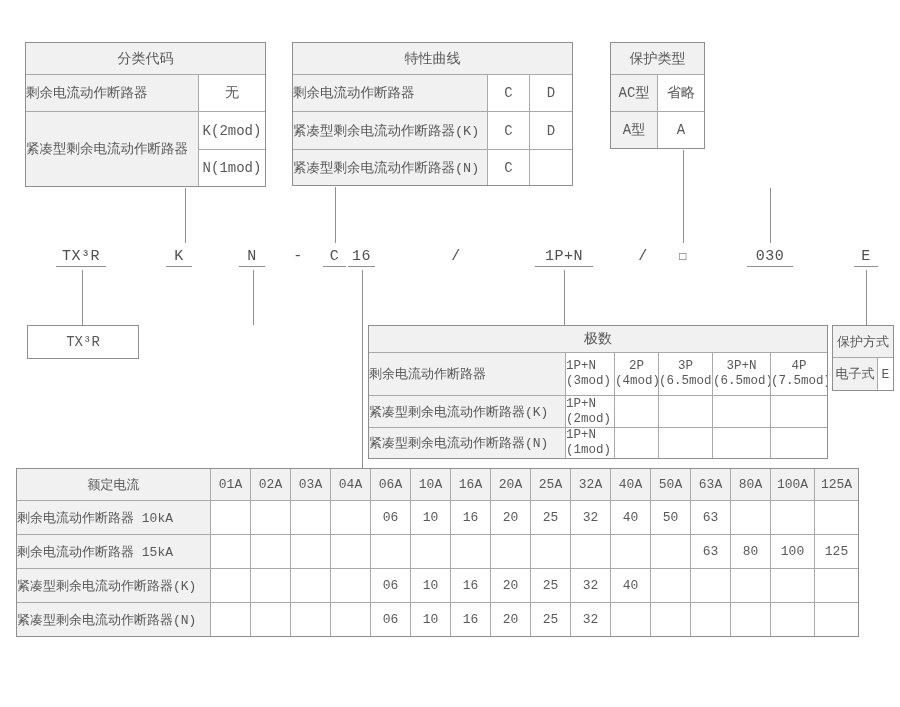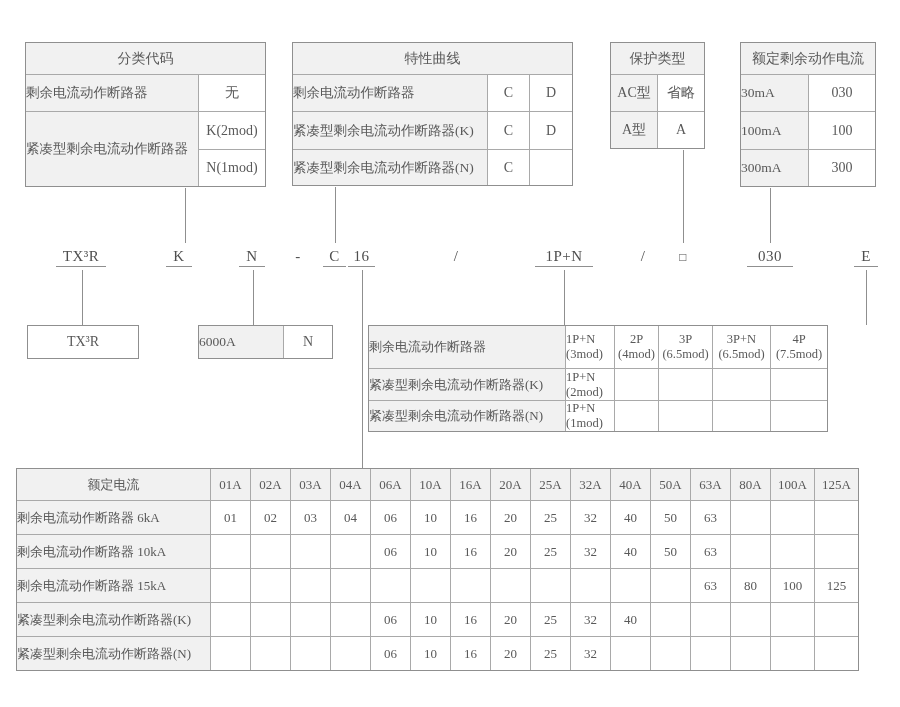--- a/index.html
+++ b/index.html
@@ -6,21 +6,21 @@
     --cellbg:#f1f1f1;
     --border:#a9a9a9;
     --outer:#8f8f8f;
     --text:#595959;
     --line:#8f8f8f;
     --bg:#ffffff;
   }
   html,body{margin:0;padding:0;background:#fff;}
   .canvas{
     position:relative;width:900px;height:707px;background:var(--bg);
-    font-family:Liberation Serif, serif;color:var(--text);
+    font-family:Liberation Mono, monospace;color:var(--text);
     overflow:hidden;
   }
   table.tbl{
     position:absolute;border-collapse:collapse;table-layout:fixed;
     font-size:14px;color:var(--text);
   }
   table.tbl th,table.tbl td{
     border:1px solid var(--border);overflow:hidden;padding:0;
     font-weight:normal;vertical-align:middle;
   }
@@ -111,43 +111,20 @@
       <td class="val">D</td>
     </tr>
     <tr class="h36">
       <td class="lbl">紧凑型剩余电流动作断路器(N)</td>
       <td class="val">C</td>
       <td class="val"></td>
     </tr>
   </tbody>
     </table>
 
-  <table class="tbl" style="left:740px;top:42px;width:135px">
-    <colgroup>
-        <col style="width:68px">
-        <col style="width:67px">
-      </colgroup>
-    <tbody>
-        <tr class="h32">
-          <th colspan="2" class="hd">额定剩余动作电流</th>
-        </tr>
-    <tr class="h37">
-      <td class="lbl">30mA</td>
-      <td class="val">030</td>
-    </tr>
-    <tr class="h38">
-      <td class="lbl">100mA</td>
-      <td class="val">100</td>
-    </tr>
-    <tr class="h37">
-      <td class="lbl">300mA</td>
-      <td class="val">300</td>
-    </tr>
-  </tbody>
-    </table>
 
   <div class="code-seg u" style="left:56px;width:50px">TX³R</div>
   <div class="code-seg u" style="left:166px;width:26px">K</div>
   <div class="code-seg u" style="left:239px;width:26px">N</div>
   <div class="code-seg" style="left:292px;width:12px">-</div>
   <div class="code-seg u" style="left:323px;width:23px">C</div>
   <div class="code-seg u" style="left:348px;width:27px">16</div>
   <div class="code-seg" style="left:450px;width:12px">/</div>
   <div class="code-seg u" style="left:535px;width:58px">1P+N</div>
   <div class="code-seg" style="left:637px;width:12px">/</div>
@@ -176,37 +153,36 @@
         </tr>
   </tbody>
     </table>
 
   <table class="tbl" style="left:198px;top:325px;width:134px">
     <colgroup>
         <col style="width:85px">
         <col style="width:49px">
       </colgroup>
     <tbody>
-    <tr class="h33">
-      <td class="lbl">6000A</td>
-      <td class="val">N</td>
-    </tr>
   </tbody>
     </table>
 
   <table class="tbl outer2" style="left:368px;top:325px;width:459px">
     <colgroup>
       <col style="width:197px">
         <col style="width:49px">
         <col style="width:44px">
       <col style="width:54px">
         <col style="width:58px">
         <col style="width:57px">
     </colgroup>
     <tbody>
+        <tr class="h27">
+          <th colspan="6" class="hd">极数</th>
+        </tr>
     <tr class="h43">
       <td class="lbl13">剩余电流动作断路器</td>
       <td class="val pre leftcell">1P+N
 (3mod)</td>
       <td class="val pre">2P
 (4mod)</td>
       <td class="val pre">3P
 (6.5mod)</td>
       <td class="val pre">3P+N
 (6.5mod)</td>
@@ -227,20 +203,35 @@
       <td class="val pre leftcell">1P+N
 (1mod)</td>
       <td class="val"></td>
       <td class="val"></td>
       <td class="val"></td>
       <td class="val"></td>
     </tr>
   </tbody>
     </table>
 
+  <table class="tbl" style="left:832px;top:325px;width:61px;font-size:13px">
+    <colgroup>
+        <col style="width:45px">
+        <col style="width:16px">
+      </colgroup>
+    <tbody>
+        <tr class="h32">
+          <th colspan="2" class="hd" style="font-size:13px">保护方式</th>
+        </tr>
+    <tr class="h33">
+      <td class="hd" style="font-size:13px">电子式</td>
+      <td class="val">E</td>
+    </tr>
+  </tbody>
+    </table>
 
   <table class="tbl outer2" style="left:16px;top:468px;width:842px;font-size:13px">
     <colgroup>
       <col style="width:194px">
       <col style="width:40px">
         <col style="width:40px">
         <col style="width:40px">
         <col style="width:40px">
       <col style="width:40px">
         <col style="width:40px">
@@ -271,107 +262,88 @@
           <th class="hd">40A</th>
           <th class="hd">50A</th>
           <th class="hd">63A</th>
           <th class="hd">80A</th>
           <th class="hd">100A</th>
           <th class="hd">125A</th>
         </tr>
       </thead>
     <tbody>
         <tr class="h34">
-          <td class="lbl13">剩余电流动作断路器 6kA</td>
-          <td class="val">01</td>
-          <td class="val">02</td>
-          <td class="val">03</td>
-          <td class="val">04</td>
+          <td class="lbl13">剩余电流动作断路器 10kA</td>
+          <td class="val"></td>
+          <td class="val"></td>
+          <td class="val"></td>
+          <td class="val"></td>
           <td class="val">06</td>
           <td class="val">10</td>
           <td class="val">16</td>
           <td class="val">20</td>
           <td class="val">25</td>
           <td class="val">32</td>
           <td class="val">40</td>
           <td class="val">50</td>
           <td class="val">63</td>
           <td class="val"></td>
           <td class="val"></td>
           <td class="val"></td>
         </tr>
         <tr class="h34">
-          <td class="lbl13">剩余电流动作断路器 10kA</td>
+          <td class="lbl13">剩余电流动作断路器 15kA</td>
+          <td class="val"></td>
+          <td class="val"></td>
+          <td class="val"></td>
+          <td class="val"></td>
+          <td class="val"></td>
+          <td class="val"></td>
+          <td class="val"></td>
+          <td class="val"></td>
+          <td class="val"></td>
+          <td class="val"></td>
+          <td class="val"></td>
+          <td class="val"></td>
+          <td class="val">63</td>
+          <td class="val">80</td>
+          <td class="val">100</td>
+          <td class="val">125</td>
+        </tr>
+        <tr class="h34">
+          <td class="lbl13">紧凑型剩余电流动作断路器(K)</td>
           <td class="val"></td>
           <td class="val"></td>
           <td class="val"></td>
           <td class="val"></td>
           <td class="val">06</td>
           <td class="val">10</td>
           <td class="val">16</td>
           <td class="val">20</td>
           <td class="val">25</td>
           <td class="val">32</td>
           <td class="val">40</td>
-          <td class="val">50</td>
-          <td class="val">63</td>
+          <td class="val"></td>
+          <td class="val"></td>
           <td class="val"></td>
           <td class="val"></td>
           <td class="val"></td>
         </tr>
         <tr class="h34">
-          <td class="lbl13">剩余电流动作断路器 15kA</td>
-          <td class="val"></td>
-          <td class="val"></td>
-          <td class="val"></td>
-          <td class="val"></td>
-          <td class="val"></td>
-          <td class="val"></td>
-          <td class="val"></td>
-          <td class="val"></td>
-          <td class="val"></td>
-          <td class="val"></td>
-          <td class="val"></td>
-          <td class="val"></td>
-          <td class="val">63</td>
-          <td class="val">80</td>
-          <td class="val">100</td>
-          <td class="val">125</td>
-        </tr>
-        <tr class="h34">
-          <td class="lbl13">紧凑型剩余电流动作断路器(K)</td>
+          <td class="lbl13">紧凑型剩余电流动作断路器(N)</td>
           <td class="val"></td>
           <td class="val"></td>
           <td class="val"></td>
           <td class="val"></td>
           <td class="val">06</td>
           <td class="val">10</td>
           <td class="val">16</td>
           <td class="val">20</td>
           <td class="val">25</td>
           <td class="val">32</td>
-          <td class="val">40</td>
-          <td class="val"></td>
-          <td class="val"></td>
-          <td class="val"></td>
-          <td class="val"></td>
-          <td class="val"></td>
-        </tr>
-        <tr class="h34">
-          <td class="lbl13">紧凑型剩余电流动作断路器(N)</td>
-          <td class="val"></td>
-          <td class="val"></td>
-          <td class="val"></td>
-          <td class="val"></td>
-          <td class="val">06</td>
-          <td class="val">10</td>
-          <td class="val">16</td>
-          <td class="val">20</td>
-          <td class="val">25</td>
-          <td class="val">32</td>
           <td class="val"></td>
           <td class="val"></td>
           <td class="val"></td>
           <td class="val"></td>
           <td class="val"></td>
           <td class="val"></td>
         </tr>
       </tbody>
   </table>
 

